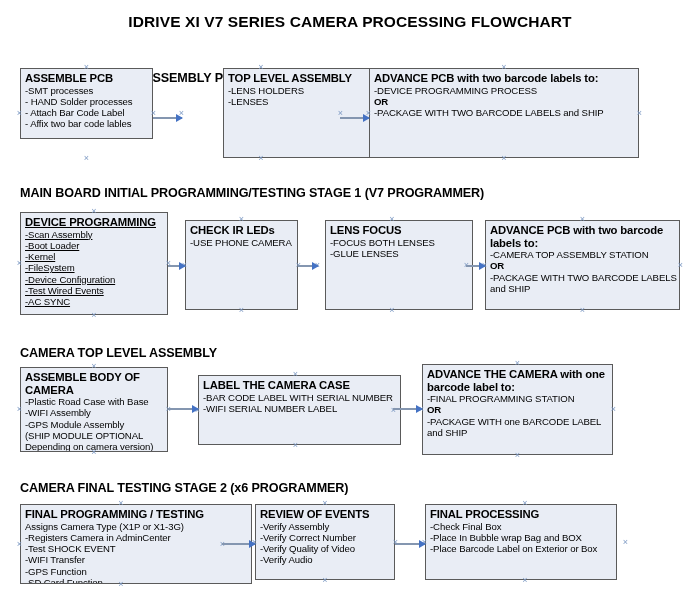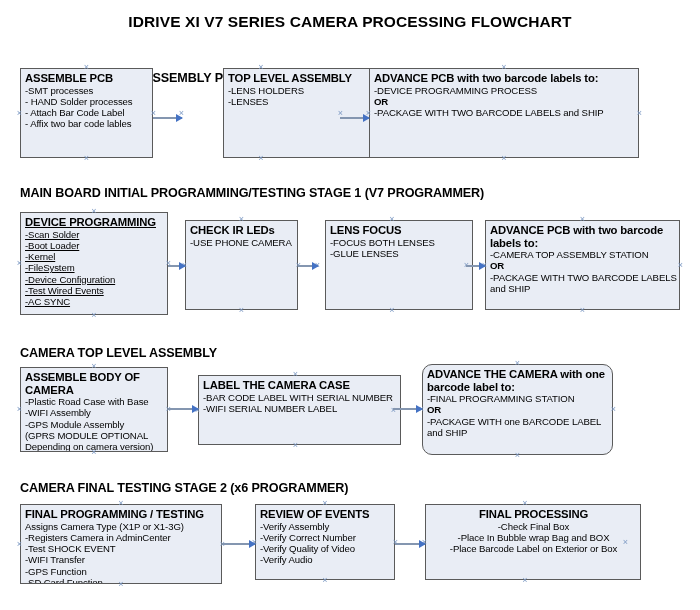--- a/index.html
+++ b/index.html
@@ -90,21 +90,21 @@
     pointer-events: none;
   }
   .handle::before { content: "\00D7"; }
 </style>
 </head>
 <body>
 
 <div id="canvas">
   <div class="doc-title">IDRIVE XI V7 SERIES CAMERA PROCESSING FLOWCHART</div>
 <div class="section-heading" style="left: 20px; top: 71px; padding-left: 10px;">MAIN BOARD PCB ASSEMBLY PROCESS</div>
-    <div class="box" style="left: 20px; top: 68px; width: 133px; height: 90px;">
+    <div class="box" style="left: 20px; top: 68px; width: 133px; height: 71px;">
       <div class="hdr">ASSEMBLE PCB</div>
       <div class="ln">-SMT processes</div>
       <div class="ln">- HAND Solder processes</div>
       <div class="ln">- Attach Bar Code Label</div>
       <div class="ln">- Affix two bar code lables</div>
     </div>
     <div class="handle" style="left: 83px; top: 64px;"></div>
     <div class="handle" style="left: 83px; top: 155px;"></div>
     <div class="handle" style="left: 16px; top: 109.5px;"></div>
     <div class="handle" style="left: 150px; top: 109.5px;"></div>
@@ -123,21 +123,21 @@
       <div class="ln b">OR</div>
       <div class="ln">-PACKAGE WITH TWO BARCODE LABELS and SHIP</div>
     </div>
     <div class="handle" style="left: 500.5px; top: 64px;"></div>
     <div class="handle" style="left: 500.5px; top: 155px;"></div>
     <div class="handle" style="left: 365px; top: 109.5px;"></div>
     <div class="handle" style="left: 636px; top: 109.5px;"></div>
     <div class="section-heading" style="left: 20px; top: 186px;">MAIN BOARD INITIAL PROGRAMMING/TESTING STAGE 1 (V7 PROGRAMMER)</div>
     <div class="box" style="left: 20px; top: 212px; width: 148px; height: 103px; text-decoration: underline;">
       <div class="hdr">DEVICE PROGRAMMING</div>
-      <div class="ln">-Scan Solder</div>
+      <div class="ln">-Scan Assembly</div>
       <div class="ln">-Boot Loader</div>
       <div class="ln">-Kernel</div>
       <div class="ln">-FileSystem</div>
       <div class="ln">-Device Configuration</div>
       <div class="ln">-Test Wired Events</div>
       <div class="ln">-AC SYNC</div>
     </div>
     <div class="handle" style="left: 90.5px; top: 208px;"></div>
     <div class="handle" style="left: 90.5px; top: 312px;"></div>
     <div class="handle" style="left: 16px; top: 260px;"></div>
@@ -171,50 +171,50 @@
     <div class="handle" style="left: 579px; top: 307px;"></div>
     <div class="handle" style="left: 481px; top: 261.5px;"></div>
     <div class="handle" style="left: 677px; top: 261.5px;"></div>
     <div class="section-heading" style="left: 20px; top: 346px;">CAMERA TOP LEVEL ASSEMBLY</div>
     <div class="box" style="left: 20px; top: 367px; width: 148px; height: 85px;">
       <div class="hdr">ASSEMBLE BODY OF
 CAMERA</div>
       <div class="ln">-Plastic Road Case with Base</div>
       <div class="ln">-WIFI Assembly</div>
       <div class="ln">-GPS Module Assembly</div>
-      <div class="ln">(GPRS MODULE OPTIONAL</div>
+      <div class="ln">(SHIP MODULE OPTIONAL</div>
       <div class="ln">Depending on camera version)</div>
     </div>
     <div class="handle" style="left: 90.5px; top: 363px;"></div>
     <div class="handle" style="left: 90.5px; top: 449px;"></div>
     <div class="handle" style="left: 16px; top: 406px;"></div>
     <div class="handle" style="left: 165px; top: 406px;"></div>
     <div class="box" style="left: 198px; top: 375px; width: 203px; height: 70px;">
       <div class="hdr">LABEL THE CAMERA CASE</div>
       <div class="ln">-BAR CODE LABEL WITH SERIAL NUMBER</div>
       <div class="ln">-WIFI SERIAL NUMBER LABEL</div>
     </div>
     <div class="handle" style="left: 292px; top: 371px;"></div>
     <div class="handle" style="left: 292px; top: 442px;"></div>
     <div class="handle" style="left: 194px; top: 406.5px;"></div>
     <div class="handle" style="left: 390px; top: 406.5px;"></div>
-    <div class="box" style="left: 422px; top: 364px; width: 191px; height: 91px; border-radius: 10px;">
+    <div class="box" style="left: 422px; top: 364px; width: 191px; height: 91px;">
       <div class="hdr">ADVANCE THE CAMERA with one
 barcode label to:</div>
       <div class="ln">-FINAL PROGRAMMING STATION</div>
       <div class="ln b">OR</div>
       <div class="ln">-PACKAGE WITH one BARCODE LABEL</div>
       <div class="ln">and SHIP</div>
     </div>
     <div class="handle" style="left: 514px; top: 360px;"></div>
     <div class="handle" style="left: 514px; top: 452px;"></div>
     <div class="handle" style="left: 418px; top: 406px;"></div>
     <div class="handle" style="left: 610px; top: 406px;"></div>
     <div class="section-heading" style="left: 20px; top: 481px;">CAMERA FINAL TESTING STAGE 2 (x6 PROGRAMMER)</div>
-    <div class="box" style="left: 20px; top: 504px; width: 202px; height: 80px;">
+    <div class="box" style="left: 20px; top: 504px; width: 232px; height: 80px;">
       <div class="hdr">FINAL PROGRAMMING / TESTING</div>
       <div class="ln">Assigns Camera Type (X1P or X1-3G)</div>
       <div class="ln">-Registers Camera in AdminCenter</div>
       <div class="ln">-Test SHOCK EVENT</div>
       <div class="ln">-WIFI Transfer</div>
       <div class="ln">-GPS Function</div>
       <div class="ln">-SD Card Function</div>
     </div>
     <div class="handle" style="left: 117.5px; top: 500px;"></div>
     <div class="handle" style="left: 117.5px; top: 581px;"></div>
@@ -224,21 +224,21 @@
       <div class="hdr">REVIEW OF EVENTS</div>
       <div class="ln">-Verify Assembly</div>
       <div class="ln">-Verify Correct Number</div>
       <div class="ln">-Verify Quality of Video</div>
       <div class="ln">-Verify Audio</div>
     </div>
     <div class="handle" style="left: 321.5px; top: 500px;"></div>
     <div class="handle" style="left: 321.5px; top: 577px;"></div>
     <div class="handle" style="left: 251px; top: 538.5px;"></div>
     <div class="handle" style="left: 392px; top: 538.5px;"></div>
-    <div class="box" style="left: 425px; top: 504px; width: 216px; height: 76px; text-align: center;">
+    <div class="box" style="left: 425px; top: 504px; width: 192px; height: 76px;">
       <div class="hdr">FINAL PROCESSING</div>
       <div class="ln"> -Check Final Box</div>
       <div class="ln">-Place In Bubble wrap Bag and BOX</div>
       <div class="ln">-Place Barcode Label on Exterior or Box</div>
     </div>
     <div class="handle" style="left: 521.5px; top: 500px;"></div>
     <div class="handle" style="left: 521.5px; top: 577px;"></div>
     <div class="handle" style="left: 421px; top: 538.5px;"></div>
     <div class="handle" style="left: 622px; top: 538.5px;"></div>
     <div class="conn" style="left: 153px; top: 117px; width: 29px;"></div>

